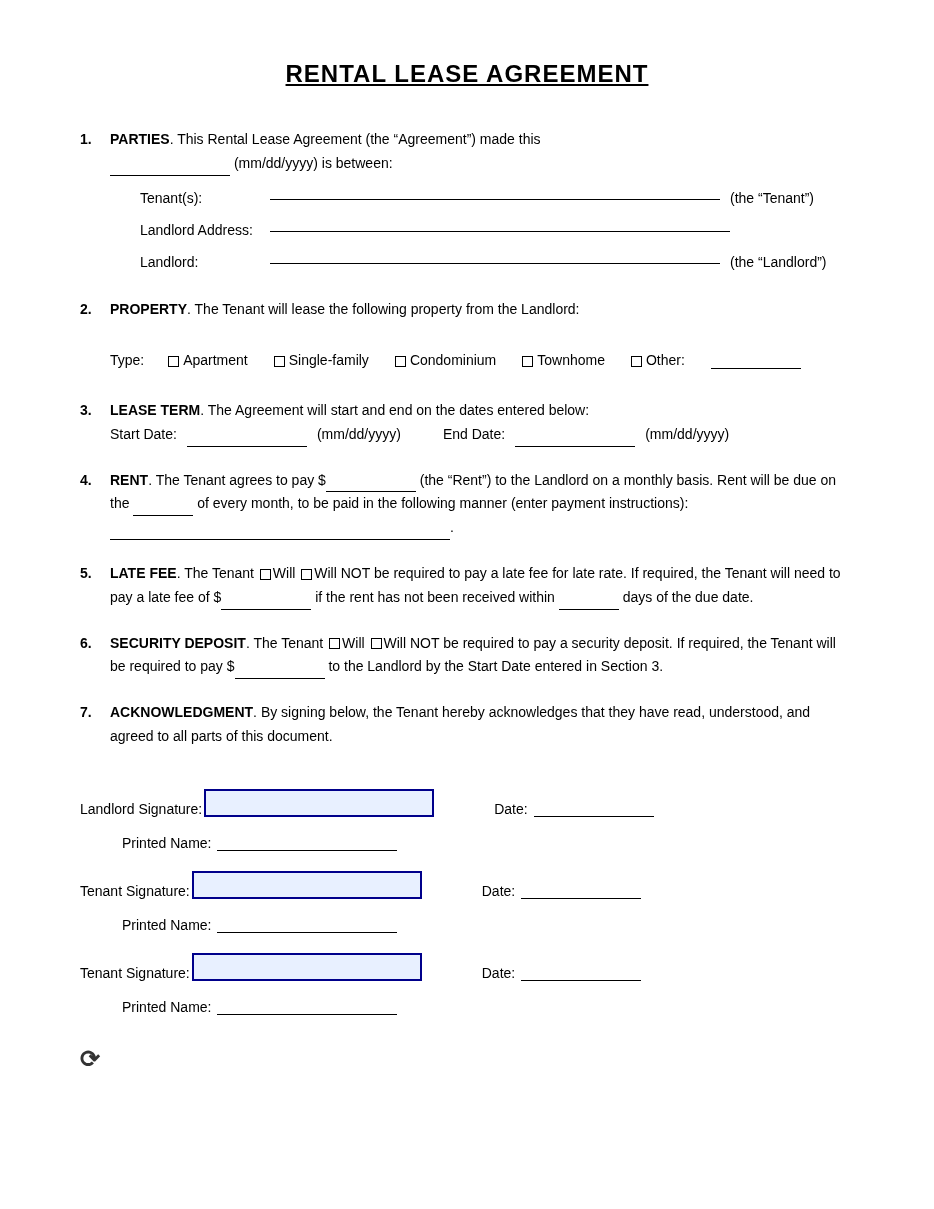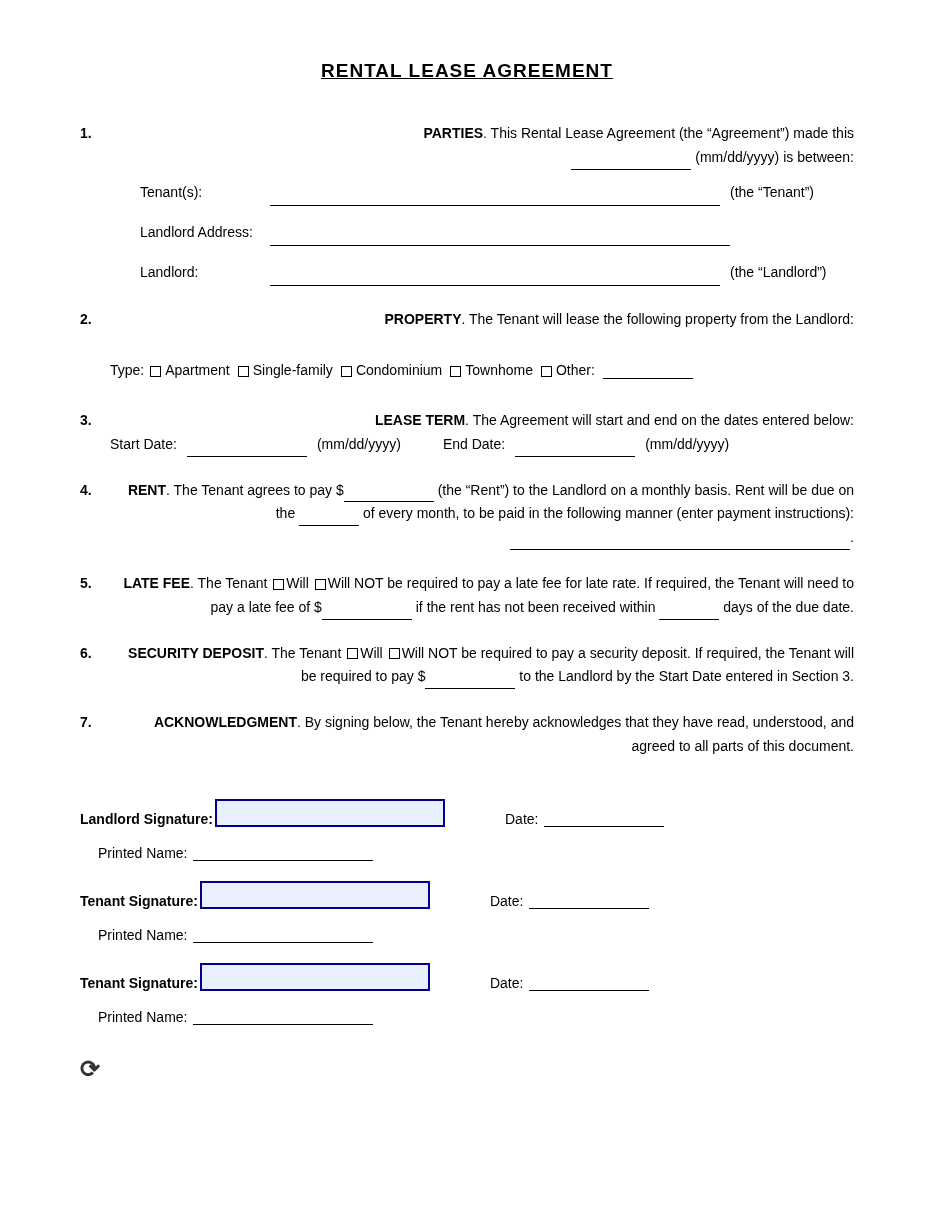--- a/index.html
+++ b/index.html
@@ -13,21 +13,21 @@
       font-family: Arial, sans-serif;
       font-size: 14px;
       color: #000;
       width: 934px;
       min-height: 1209px;
       padding: 60px 80px 40px 80px;
     }
 
     .document-title {
       text-align: center;
-      font-size: 19px;
+      font-size: 24px;
       font-weight: bold;
       letter-spacing: 1px;
       margin-bottom: 40px;
       text-decoration: underline;
     }
 
     .section {
       margin-bottom: 22px;
       line-height: 1.7;
     }
@@ -37,21 +37,20 @@
       align-items: flex-start;
     }
 
     .section-number {
       font-weight: bold;
       min-width: 30px;
     }
 
     .section-content {
       flex: 1;
-      text-align: right;
     }
 
     .section-label {
       font-weight: bold;
     }
 
     .underline-field {
       display: inline-block;
       border-bottom: 1px solid #000;
       min-width: 80px;
@@ -81,22 +80,22 @@
 
     .indented-fields {
       margin-left: 60px;
       margin-top: 8px;
       margin-bottom: 8px;
       line-height: 2.0;
     }
 
     .field-row {
       display: flex;
-      align-items: flex-end;
-      margin-bottom: 12px;
+      align-items: flex-start;
+      margin-bottom: 4px;
     }
 
     .field-label {
       min-width: 130px;
       display: inline-block;
     }
 
     .checkbox-item {
       display: inline-flex;
       align-items: center;
@@ -116,41 +115,41 @@
       margin-top: 40px;
     }
 
     .signature-row {
       display: flex;
       align-items: flex-end;
       margin-bottom: 18px;
     }
 
     .signature-label {
-      font-weight: bold;
+      font-weight: normal;
       white-space: nowrap;
     }
 
     .signature-box {
       display: inline-block;
       border: 2px solid #00008B;
       background: #e8f0ff;
       width: 230px;
       height: 28px;
       margin-left: 2px;
     }
 
     .signature-date {
       margin-left: 60px;
       display: flex;
       align-items: flex-end;
     }
 
     .printed-name-row {
-      margin-left: 18px;
+      margin-left: 42px;
       margin-bottom: 20px;
       display: flex;
       align-items: flex-end;
     }
 
     .watermark {
       margin-top: 30px;
       display: flex;
       align-items: center;
     }
@@ -163,21 +162,21 @@
 
     .address-line {
       margin-top: 4px;
       margin-bottom: 4px;
     }
 
     .type-row {
       display: flex;
       align-items: center;
       flex-wrap: wrap;
-      gap: 2px;
+      gap: 20px;
     }
 
     .dates-row {
       display: flex;
       align-items: flex-end;
       gap: 10px;
       flex-wrap: wrap;
     }
   </style>
 </head>

